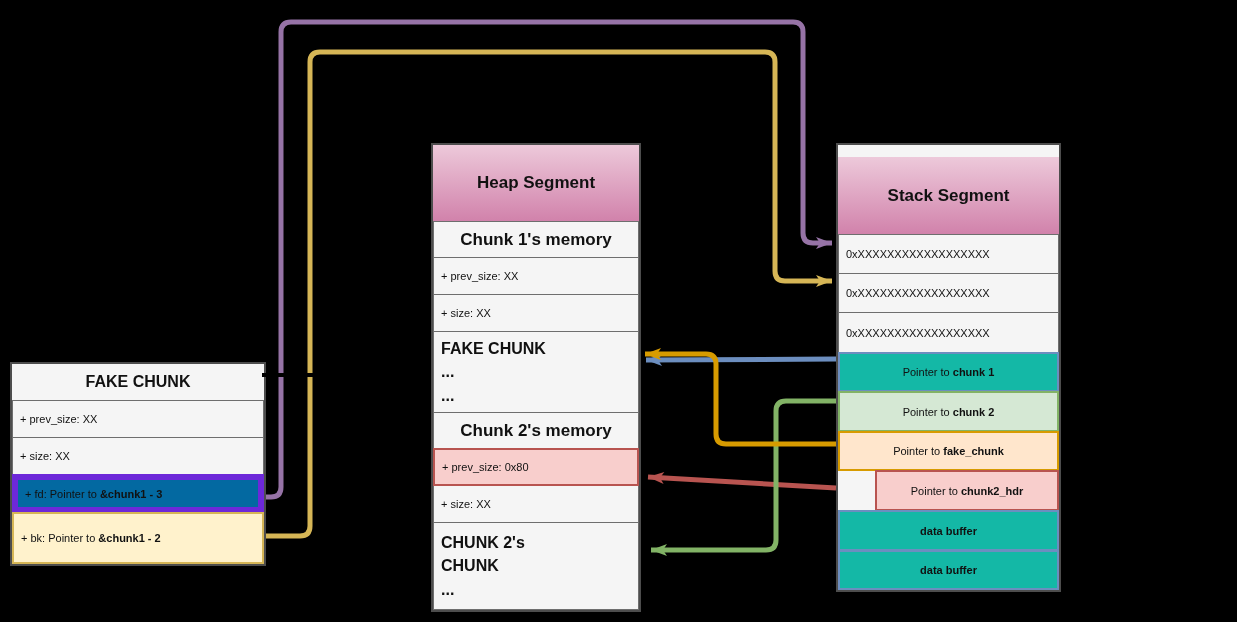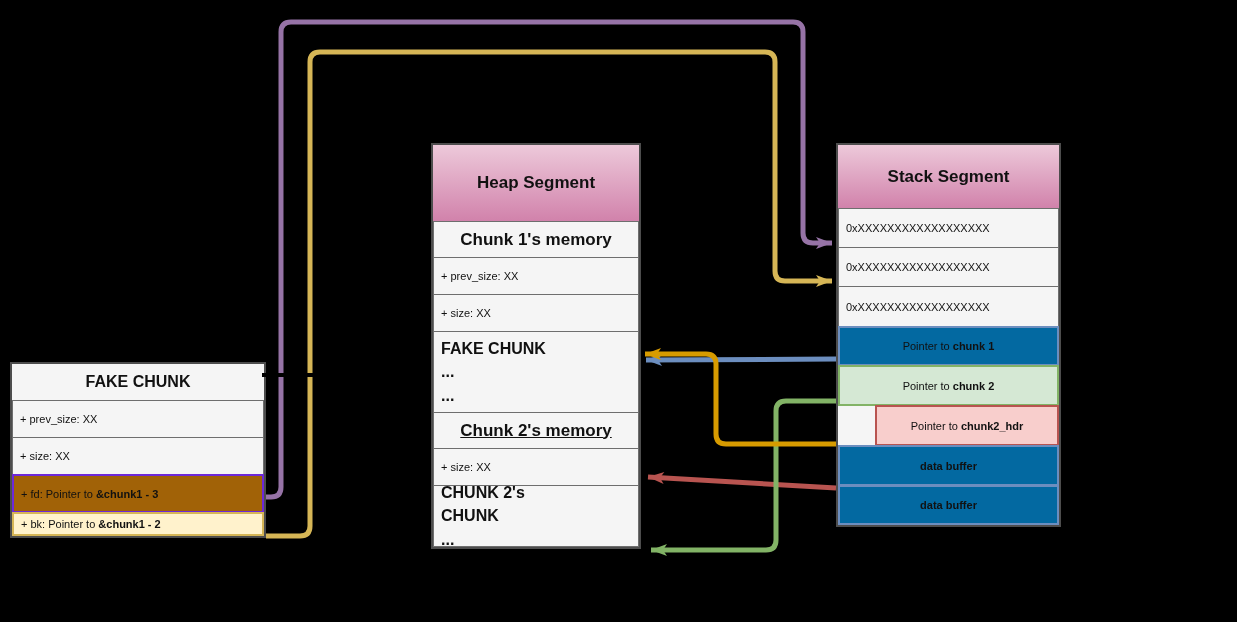--- a/index.html
+++ b/index.html
@@ -25,23 +25,23 @@
     font-size:11px;
     padding:0 7px;
     box-sizing:border-box;
     position:relative;
   }
   .row.first{margin-top:0;}
   .row.center{justify-content:center;padding:0;}
   .row.bold{font-weight:bold;}
   .row.big{font-size:17px;}
   .row.multi{flex-direction:column;align-items:flex-start;justify-content:center;font-weight:bold;font-size:16px;line-height:1.45;}
-  .row.purple{background:#a16207;border:2px solid #6d28d9;z-index:2;}
+  .row.purple{background:#0369a1;border:6px solid #6d28d9;z-index:2;}
   .row.yellow{background:#fff2cc;border:2px solid #d6b656;z-index:2;}
-  .row.blue{background:#0369a1;border:2px solid #6c8ebf;z-index:2;}
+  .row.blue{background:#14b8a6;border:2px solid #6c8ebf;z-index:2;}
   .row.green{background:#d5e8d4;border:2px solid #82b366;z-index:2;}
   .row.orange{background:#ffe6cc;border:2px solid #d79b00;z-index:2;}
   .row.red{background:#f8cecc;border:2px solid #b85450;z-index:2;}
   svg.overlay{position:absolute;inset:0;pointer-events:none;z-index:5;}
 </style>
 </head>
 <body>
 
 <div class="canvas">
 
@@ -49,70 +49,76 @@
     <div class="hdr" style="height:36px;background:#f5f5f5;font-size:16px;">FAKE CHUNK</div>
     <div class="row first" style="height:38px;">
       <span>+ prev_size: XX</span>
     </div>
     <div class="row" style="height:38px;">
       <span>+ size: XX</span>
     </div>
     <div class="row purple" style="height:39px;">
       <span><span>+ fd: Pointer to </span><b>&amp;chunk1 - 3</b></span>
     </div>
-    <div class="row yellow" style="height:24px;">
+    <div class="row yellow" style="height:52px;">
       <span><span>+ bk: Pointer to </span><b>&amp;chunk1 - 2</b></span>
     </div>
   </div>
 
   <div class="tbl" style="left:431px;top:143px;width:210px;">
     <div class="hdr" style="height:76px;">Heap Segment</div>
     <div class="row first center bold big" style="height:37px;">
       <span>Chunk 1's memory</span>
     </div>
     <div class="row" style="height:38px;">
       <span>+ prev_size: XX</span>
     </div>
     <div class="row" style="height:38px;">
       <span>+ size: XX</span>
     </div>
     <div class="row multi" style="height:82px;">
       <div>FAKE CHUNK</div>
       <div>...</div>
       <div>...</div>
     </div>
-    <div class="row center bold big" style="height:37px;text-decoration:underline;">
+    <div class="row center bold big" style="height:37px;">
       <span>Chunk 2's memory</span>
+    </div>
+    <div class="row red" style="height:38px;">
+      <span>+ prev_size: 0x80</span>
     </div>
     <div class="row" style="height:38px;">
       <span>+ size: XX</span>
     </div>
-    <div class="row multi" style="height:62px;">
+    <div class="row multi" style="height:88px;">
       <div>CHUNK 2's</div>
       <div>CHUNK</div>
       <div>...</div>
     </div>
   </div>
 
   <div class="tbl" style="left:836px;top:143px;width:225px;">
-    <div class="hdr" style="height:63px;">Stack Segment</div>
+    <div class="hdr" style="height:77px;margin-top:12px;">Stack Segment</div>
     <div class="row first" style="height:40px;">
       <span>0xXXXXXXXXXXXXXXXXXX</span>
     </div>
     <div class="row" style="height:40px;">
       <span>0xXXXXXXXXXXXXXXXXXX</span>
     </div>
     <div class="row" style="height:41px;">
       <span>0xXXXXXXXXXXXXXXXXXX</span>
     </div>
     <div class="row blue center" style="height:40px;">
       <span><span>Pointer to </span><b>chunk 1</b></span>
     </div>
     <div class="row green center" style="height:41px;">
       <span><span>Pointer to </span><b>chunk 2</b></span>
+    </div>
+    <div class="row orange center" style="height:40px;">
+      <span><span>Pointer to </span><b>fake_chunk</b></span>
     </div>
     <div class="row red center" style="height:41px;margin-left:37px;">
       <span><span>Pointer to </span><b>chunk2_hdr</b></span>
     </div>
     <div class="row blue center bold" style="height:41px;">
       <span>data buffer</span>
     </div>
     <div class="row blue center bold" style="height:40px;">
       <span>data buffer</span>
     </div>

